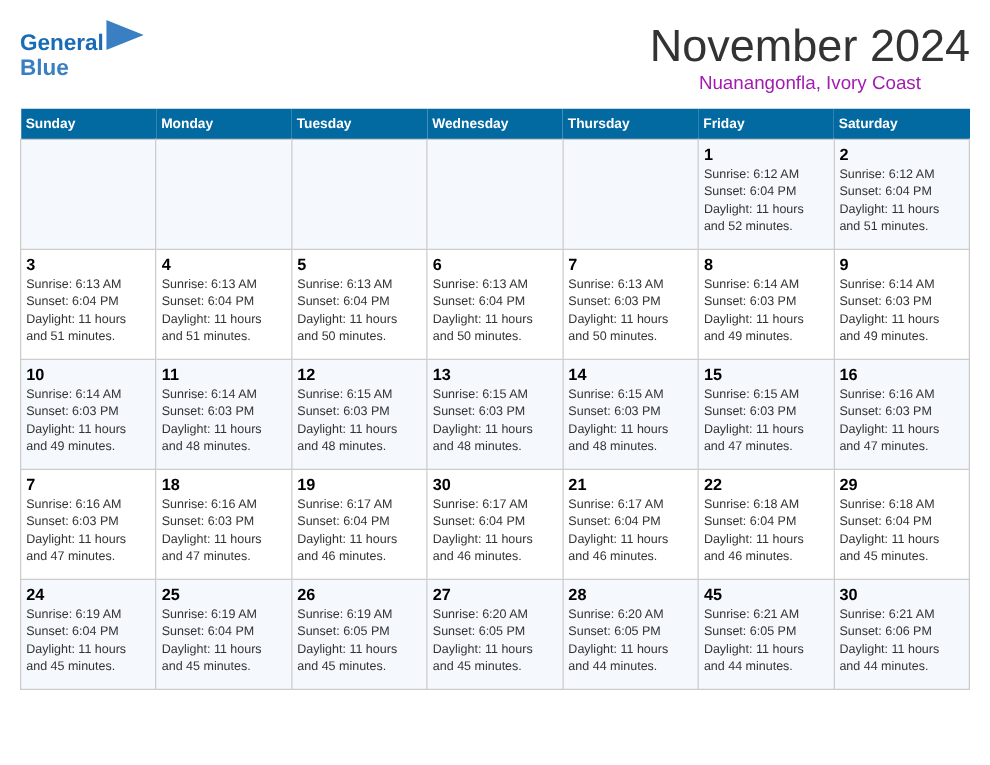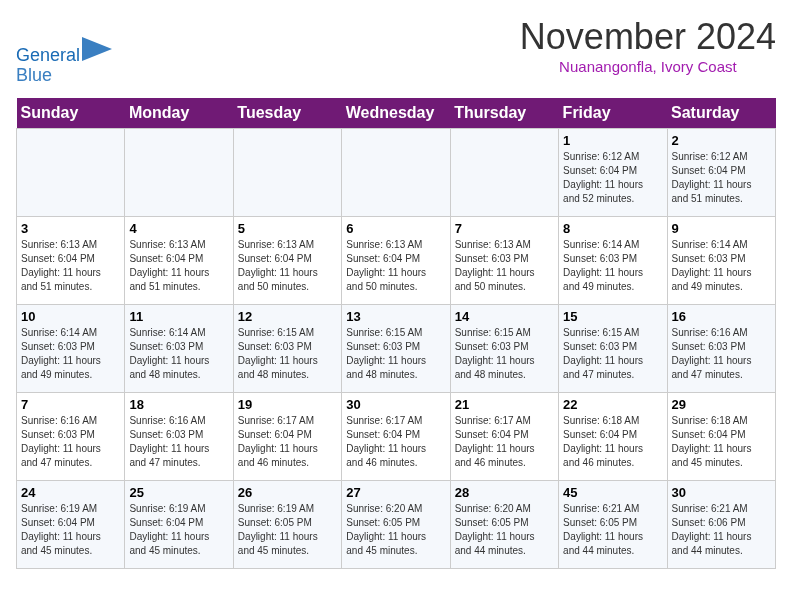--- a/index.html
+++ b/index.html
@@ -15,24 +15,23 @@
       justify-content: space-between;
       align-items: flex-start;
       margin-bottom: 12px;
     }
     .logo {
       display: flex;
       align-items: center;
     }
     .logo-text {
       font-size: 18px;
-      font-weight: normal;
+      font-weight: bold;
       color: #333;
       line-height: 1.1;
-      margin-top: 21px;
     }
     .logo-text span {
       color: #1a6bb5;
     }
     .logo-icon {
       width: 30px;
       height: 24px;
       margin-left: 2px;
     }
     .title-section {
@@ -46,26 +45,26 @@
     .location {
       font-size: 15px;
       color: #a21caf;
     }
     table {
       width: 100%;
       border-collapse: collapse;
       font-size: 11px;
     }
     thead th {
-      background-color: #701a75;
+      background-color: #0369a1;
       color: #fff;
       padding: 6px 4px;
       text-align: left;
       font-weight: bold;
-      font-size: 16px;
+      font-size: 11px;
     }
     tbody td {
       border: 1px solid #ccc;
       vertical-align: top;
       padding: 4px;
       height: 88px;
       width: 14.28%;
     }
     tbody tr:nth-child(odd) td {
       background-color: #f5f8fc;

